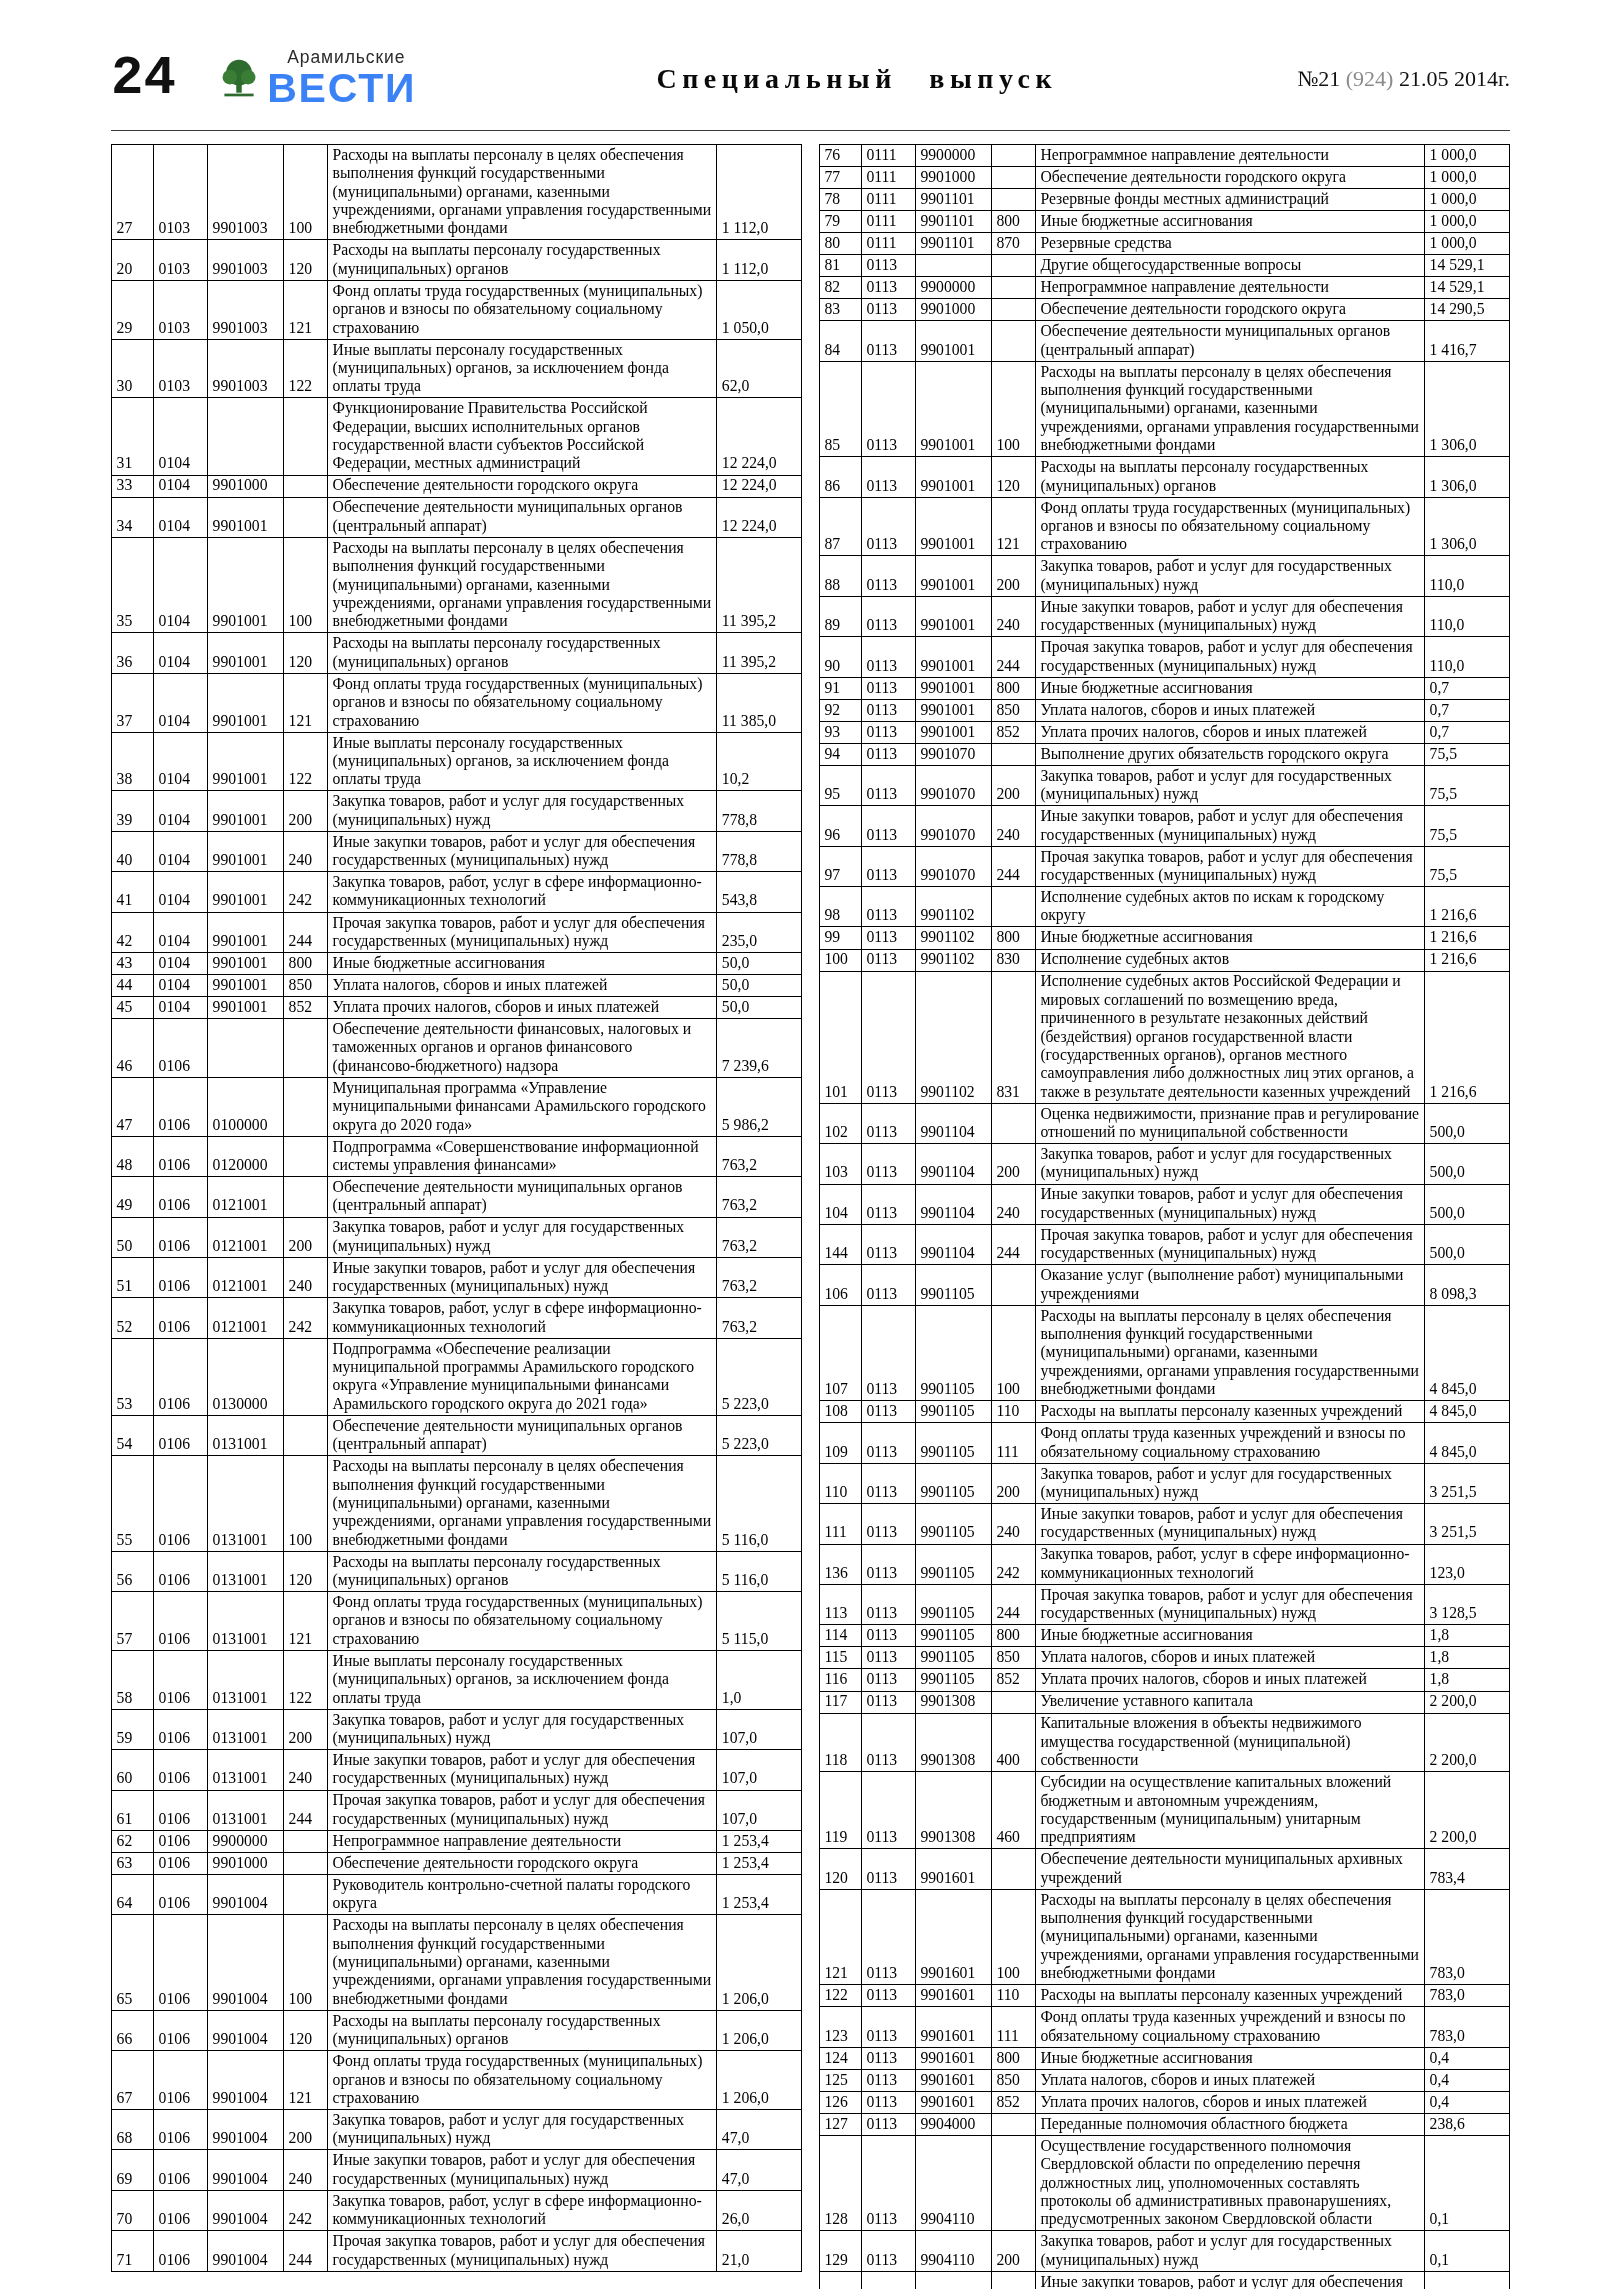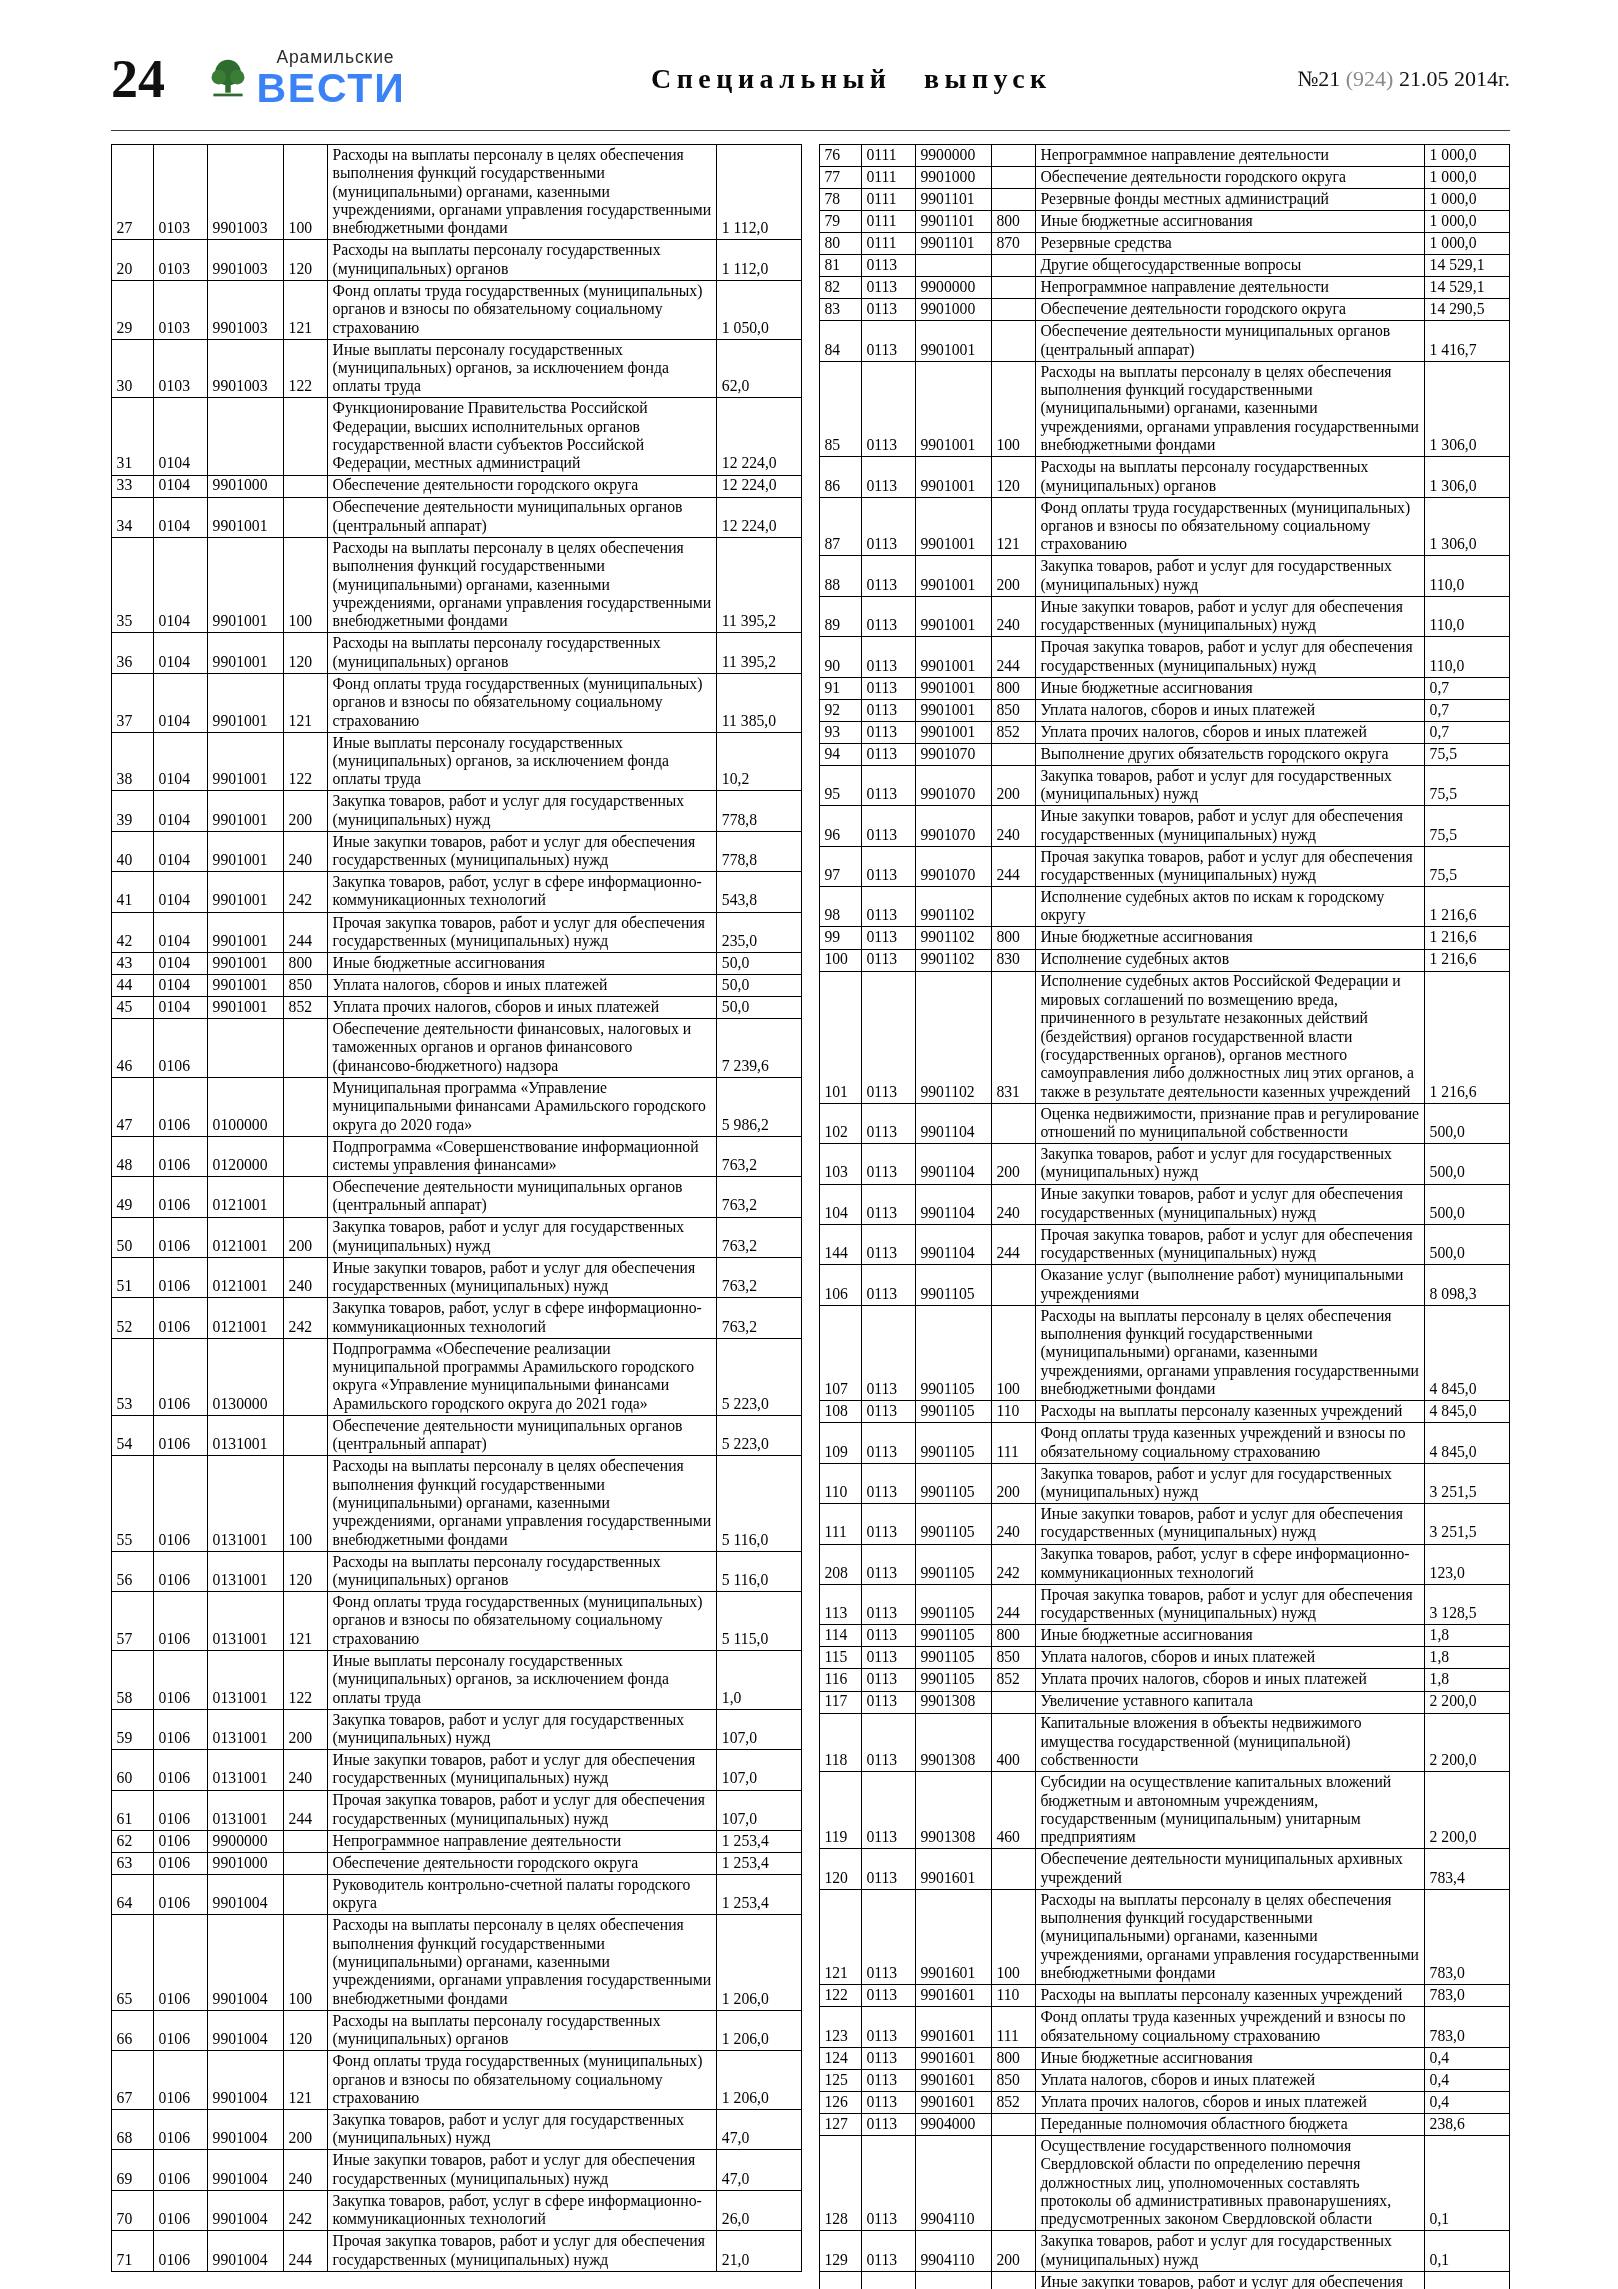--- a/index.html
+++ b/index.html
@@ -6,21 +6,21 @@
   .page{
     width:1619px;height:2290px;box-sizing:border-box;
     padding:39px 109px 26px 111px;background:#fff;color:#000;
     font-family:"Liberation Serif",serif;position:relative;overflow:hidden;
   }
   .header{
     display:flex;align-items:center;
     padding-bottom:11px;border-bottom:1.8px solid #3a3a3a;height:92px;box-sizing:border-box;
   }
   .page-number{
-    font-family:Liberation Serif, serif;font-weight:bold;font-size:54px;color:#111;line-height:1;
+    font-family:Liberation Mono, monospace;font-weight:bold;font-size:54px;color:#111;line-height:1;
   }
   .logo{display:flex;align-items:center;margin-left:42px;gap:7.4px;}
   .logo-text{display:flex;flex-direction:column;line-height:1;}
   .logo-top{font-family:"Liberation Sans",sans-serif;font-size:17.5px;color:#2b2b2b;letter-spacing:0.9px;margin-left:20px;}
   .logo-bottom{font-family:"Liberation Sans",sans-serif;font-weight:bold;font-size:41px;color:#3b82f6;letter-spacing:1.8px;margin-top:1.8px;}
   .title{flex:1;text-align:center;font-weight:bold;font-size:28px;letter-spacing:5.5px;word-spacing:20px;color:#0a0a0a;}
   .issue{font-size:22px;white-space:nowrap;color:#111;}
   .issue .edition{color:#8a8a8a;}
   .tables{display:flex;gap:16.6px;margin-top:13px;align-items:flex-start;}
   table.budget{
@@ -729,21 +729,21 @@
           </tr>
           <tr>
             <td>111</td>
             <td>0113</td>
             <td>9901105</td>
             <td>240</td>
             <td class="desc">Иные закупки товаров, работ и услуг для обеспечения государственных (муниципальных) нужд</td>
             <td class="amt">3 251,5</td>
           </tr>
           <tr>
-            <td>208</td>
+            <td>136</td>
             <td>0113</td>
             <td>9901105</td>
             <td>242</td>
             <td class="desc">Закупка товаров, работ, услуг в сфере информационно-коммуникационных технологий</td>
             <td class="amt">123,0</td>
           </tr>
           <tr>
             <td>113</td>
             <td>0113</td>
             <td>9901105</td>

